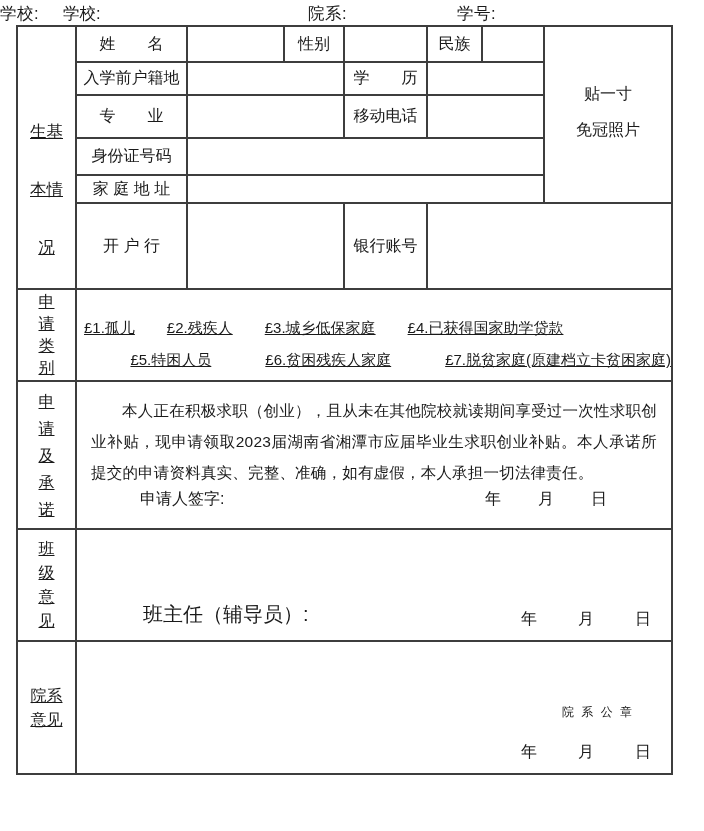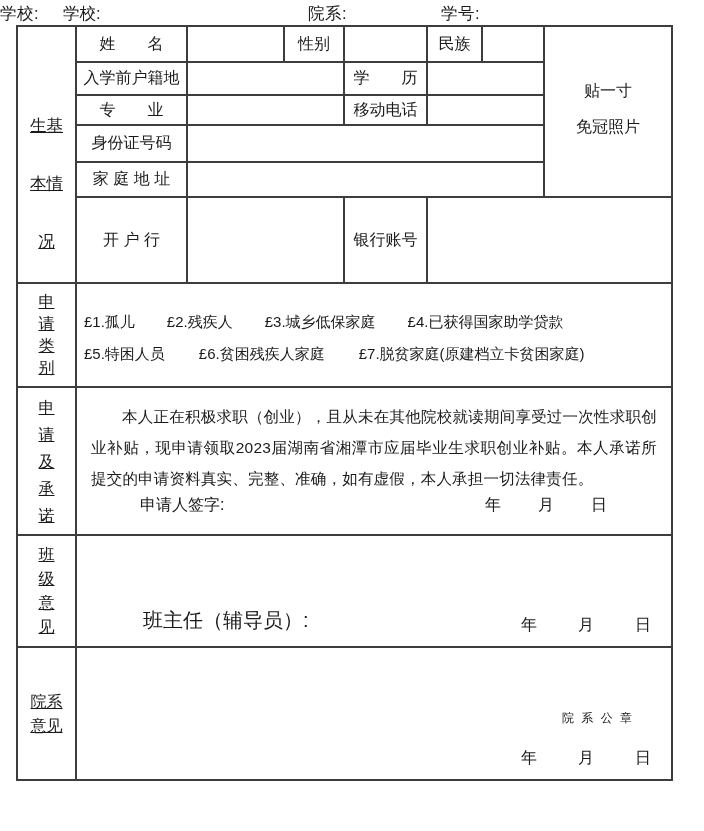--- a/index.html
+++ b/index.html
@@ -8,44 +8,44 @@
     width:704px; height:831px; background:#ffffff;
     font-family:"Liberation Sans","DejaVu Sans",sans-serif;
     color:#1a1a1a;
   }
   .page { position:relative; width:704px; height:831px; overflow:hidden; }
 
   
   .top-header span { position:absolute; top:3px; font-size:16.5px; letter-spacing:0.5px; }
   .hdr-school { left:63px; }
   .hdr-dept   { left:308px; }
-  .hdr-sid    { left:441px; }
+  .hdr-sid    { left:457px; }
 
   
   table.form {
     position:absolute; left:16px; top:25px;
     width:657px; border-collapse:collapse; table-layout:fixed;
   }
   td { border:2px solid #3d3d3d; padding:0; font-size:16px; vertical-align:middle; }
 
   .lbl { text-align:center; white-space:pre; }
 
   .vlabel { white-space:pre-line; text-align:center;text-decoration:underline; }
   .v-basic  { vertical-align:bottom; line-height:58px; padding-bottom:12px; font-size:16.5px; }
   .v-cat    { line-height:22px; }
   .v-commit { line-height:27px; }
   .v-class  { line-height:24px; }
   .v-dept   { line-height:24px; }
 
   .photo-cell { text-align:center; white-space:pre-line; line-height:36px; padding-bottom:5px; vertical-align:middle; }
 
   
-  .cat-cell { vertical-align:top; padding:22px 0 16px 7px; }
+  .cat-cell { vertical-align:top; padding:22px 0 4px 7px;text-decoration:underline; }
   .cat-line { display:flex; gap:32px; line-height:32px; font-size:15px; white-space:nowrap; }
-  .cat-line2 { gap:34px; }
+  .cat-line2 { gap:54px;justify-content:flex-end; }
 
   
   .commit-cell { vertical-align:top; padding-top:13px; }
   .commit-para { margin:0 14px; text-indent:31px; font-size:15.5px; line-height:31px; letter-spacing:0.2px; text-align:justify; }
   .sig-row { display:flex; align-items:center; margin-top:1px; }
   .sig-label { margin-left:63px; font-size:16px; }
   .dates { display:flex; margin-left:auto; font-size:16px; }
   .dates-r8 { gap:37px; margin-right:64px; }
 
   
@@ -94,33 +94,33 @@
 免冠照片</td>
     </tr>
 
     <tr style="height:33px">
       <td class="lbl">入学前户籍地</td>
       <td colspan="2"></td>
       <td class="lbl">学　　历</td>
       <td colspan="2"></td>
     </tr>
 
-    <tr style="height:30px">
+    <tr style="height:43px">
       <td class="lbl">专　　业</td>
       <td colspan="2"></td>
       <td class="lbl">移动电话</td>
       <td colspan="2"></td>
     </tr>
 
     <tr style="height:37px">
       <td class="lbl">身份证号码</td>
       <td colspan="5"></td>
     </tr>
 
-    <tr style="height:35px">
+    <tr style="height:28px">
       <td class="lbl">家 庭 地 址</td>
       <td colspan="5"></td>
     </tr>
 
     <tr style="height:86px">
       <td class="lbl">开 户 行</td>
       <td colspan="2"></td>
       <td class="lbl">银行账号</td>
       <td colspan="3"></td>
     </tr>

